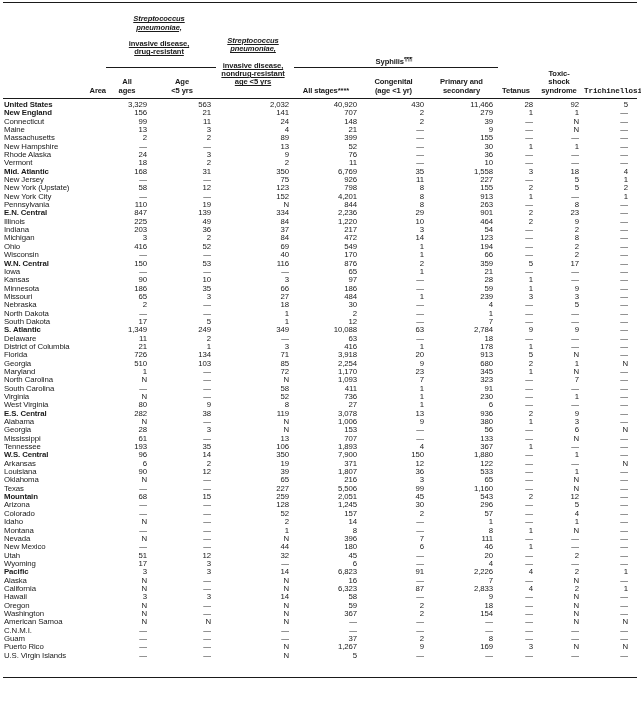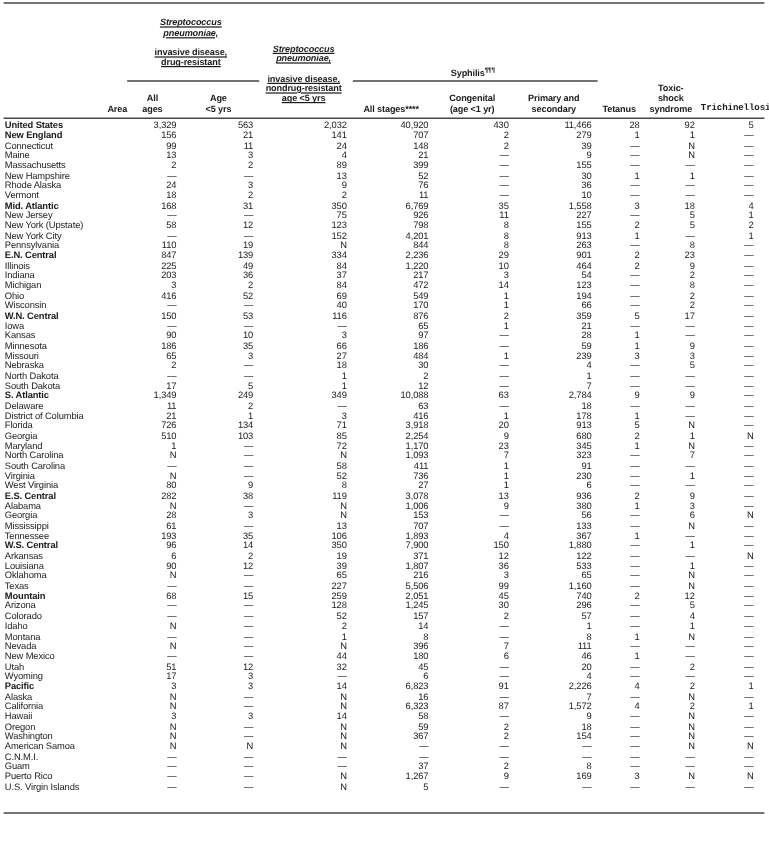--- a/index.html
+++ b/index.html
@@ -674,21 +674,21 @@
         <div class="c num">N</div>
         <div class="c num">—</div>
       </div>
       <div class="row gap bold-area">
         <div class="c area">Mountain</div>
         <div class="c num">68</div>
         <div class="c num">15</div>
         <div class="c num">259</div>
         <div class="c num">2,051</div>
         <div class="c num">45</div>
-        <div class="c num">740</div>
+        <div class="c num">543</div>
         <div class="c num">2</div>
         <div class="c num">12</div>
         <div class="c num">—</div>
       </div>
       <div class="row">
         <div class="c area">Arizona</div>
         <div class="c num">—</div>
         <div class="c num">—</div>
         <div class="c num">128</div>
         <div class="c num">1,245</div>
@@ -806,21 +806,21 @@
         <div class="c num">N</div>
         <div class="c num">—</div>
       </div>
       <div class="row">
         <div class="c area">California</div>
         <div class="c num">N</div>
         <div class="c num">—</div>
         <div class="c num">N</div>
         <div class="c num">6,323</div>
         <div class="c num">87</div>
-        <div class="c num">1,572</div>
+        <div class="c num">2,833</div>
         <div class="c num">4</div>
         <div class="c num">2</div>
         <div class="c num">1</div>
       </div>
       <div class="row">
         <div class="c area">Hawaii</div>
         <div class="c num">3</div>
         <div class="c num">3</div>
         <div class="c num">14</div>
         <div class="c num">58</div>

